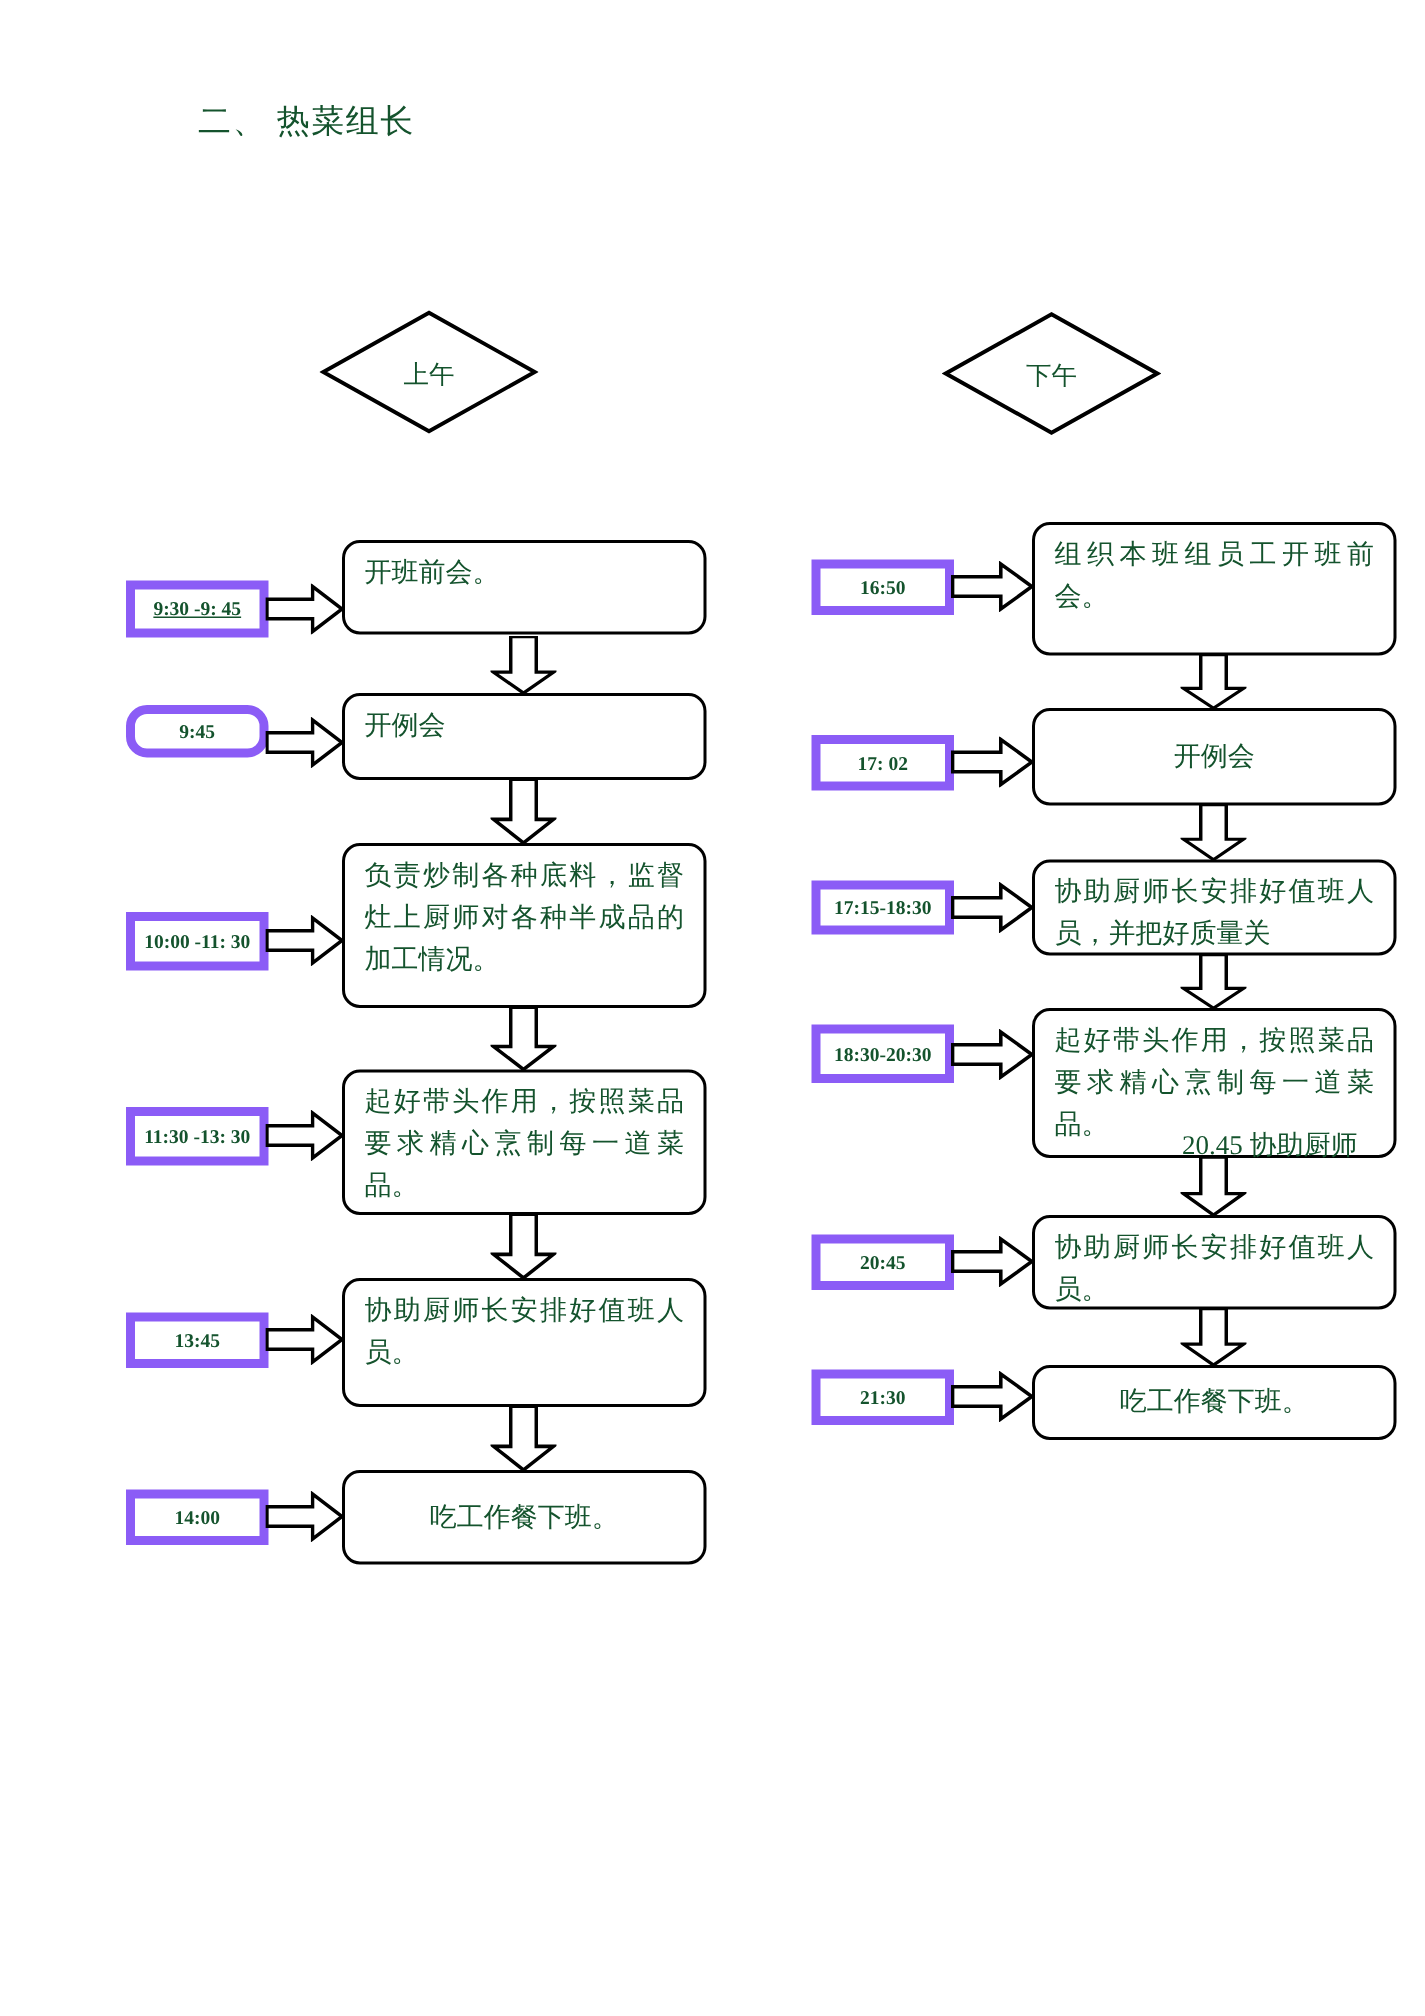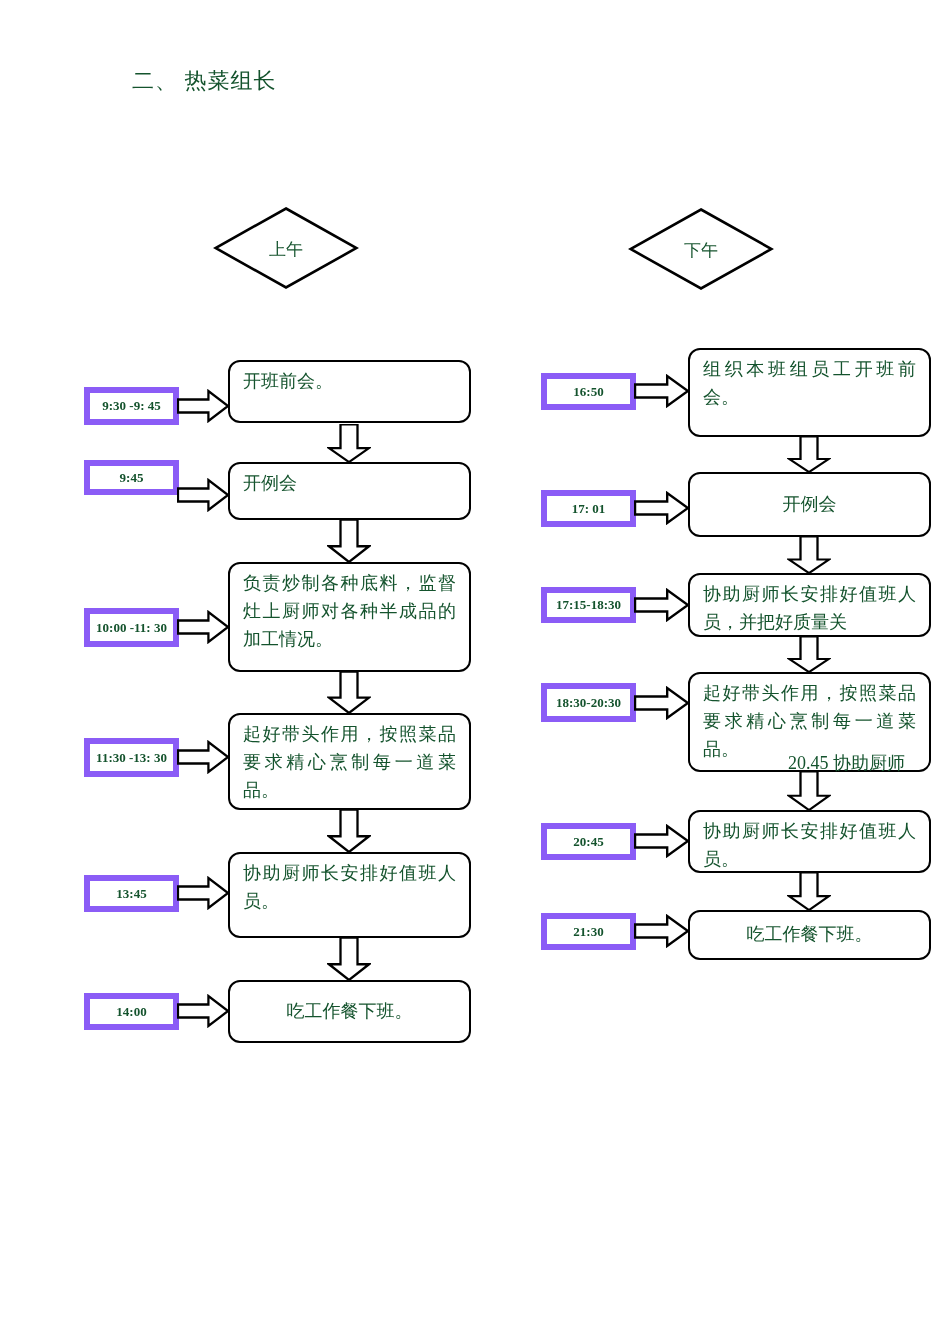--- a/index.html
+++ b/index.html
@@ -54,30 +54,30 @@
     </svg>
     <div class="diamond-label">上午</div>
   </div>
   <div class="diamond-wrap" style="left:582px; top:207px;">
     <svg width="146" height="84" viewBox="0 0 146 84">
       <polygon points="73,2.5 143.5,42 73,81.5 2.5,42" fill="#fff" stroke="#000" stroke-width="2.6"></polygon>
     </svg>
     <div class="diamond-label">下午</div>
   </div>
 
-  <div class="tbox" style="left:38px; top:387px; height:38px;">9:30 -9: 45</div>
+  <div class="tbox" style="left:38px; top:387px; height:38px;text-decoration:underline;">9:30 -9: 45</div>
   <svg class="arrow" style="left:131px; top:389px;" width="53" height="34" viewBox="0 0 54 34" preserveAspectRatio="none">
     <polygon points="1,10.5 32,10.5 32,2 52,17 32,32 32,23.5 1,23.5" fill="#fff" stroke="#000" stroke-width="2.3"></polygon>
   </svg>
   <div class="pbox" style="left:182px; top:360px; height:63px;">开班前会。</div>
   <svg class="arrow" style="left:281px; top:424px;" width="44" height="39" viewBox="0 0 44 42" preserveAspectRatio="none">
     <polygon points="13.5,0.5 13.5,26 2,26 22,41 42,26 30.5,26 30.5,0.5" fill="#fff" stroke="#000" stroke-width="2.3"></polygon>
   </svg>
 
-  <div class="tbox" style="left:38px; top:460px; height:35px;">9:45</div>
+  <div class="tbox" style="left:38px; top:470px; height:35px;border-radius:14px;">9:45</div>
   <svg class="arrow" style="left:131px; top:478px;" width="53" height="34" viewBox="0 0 54 34" preserveAspectRatio="none">
     <polygon points="1,10.5 32,10.5 32,2 52,17 32,32 32,23.5 1,23.5" fill="#fff" stroke="#000" stroke-width="2.3"></polygon>
   </svg>
   <div class="pbox" style="left:182px; top:462px; height:58px;">开例会</div>
   <svg class="arrow" style="left:281px; top:519px;" width="44" height="44" viewBox="0 0 44 42" preserveAspectRatio="none">
     <polygon points="13.5,0.5 13.5,26 2,26 22,41 42,26 30.5,26 30.5,0.5" fill="#fff" stroke="#000" stroke-width="2.3"></polygon>
   </svg>
 
   <div class="tbox" style="left:38px; top:608px; height:39px;">10:00 -11: 30</div>
   <svg class="arrow" style="left:131px; top:610px;" width="53" height="34" viewBox="0 0 54 34" preserveAspectRatio="none">
@@ -114,21 +114,21 @@
 
   <div class="tbox" style="left:495px; top:373px; height:37px;">16:50</div>
   <svg class="arrow" style="left:588px; top:374px;" width="56" height="34" viewBox="0 0 54 34" preserveAspectRatio="none">
     <polygon points="1,10.5 32,10.5 32,2 52,17 32,32 32,23.5 1,23.5" fill="#fff" stroke="#000" stroke-width="2.3"></polygon>
   </svg>
   <div class="pbox" style="left:642px; top:348px; height:89px;">组织本班组员工开班前会。</div>
   <svg class="arrow" style="left:741px; top:436px;" width="44" height="37" viewBox="0 0 44 42" preserveAspectRatio="none">
     <polygon points="13.5,0.5 13.5,26 2,26 22,41 42,26 30.5,26 30.5,0.5" fill="#fff" stroke="#000" stroke-width="2.3"></polygon>
   </svg>
 
-  <div class="tbox" style="left:495px; top:490px; height:37px;">17: 01</div>
+  <div class="tbox" style="left:495px; top:490px; height:37px;">17: 02</div>
   <svg class="arrow" style="left:588px; top:491px;" width="56" height="34" viewBox="0 0 54 34" preserveAspectRatio="none">
     <polygon points="1,10.5 32,10.5 32,2 52,17 32,32 32,23.5 1,23.5" fill="#fff" stroke="#000" stroke-width="2.3"></polygon>
   </svg>
   <div class="pbox center" style="left:642px; top:472px; height:65px;">开例会</div>
   <svg class="arrow" style="left:741px; top:536px;" width="44" height="38" viewBox="0 0 44 42" preserveAspectRatio="none">
     <polygon points="13.5,0.5 13.5,26 2,26 22,41 42,26 30.5,26 30.5,0.5" fill="#fff" stroke="#000" stroke-width="2.3"></polygon>
   </svg>
 
   <div class="tbox" style="left:495px; top:587px; height:36px;">17:15-18:30</div>
   <svg class="arrow" style="left:588px; top:588px;" width="56" height="34" viewBox="0 0 54 34" preserveAspectRatio="none">

